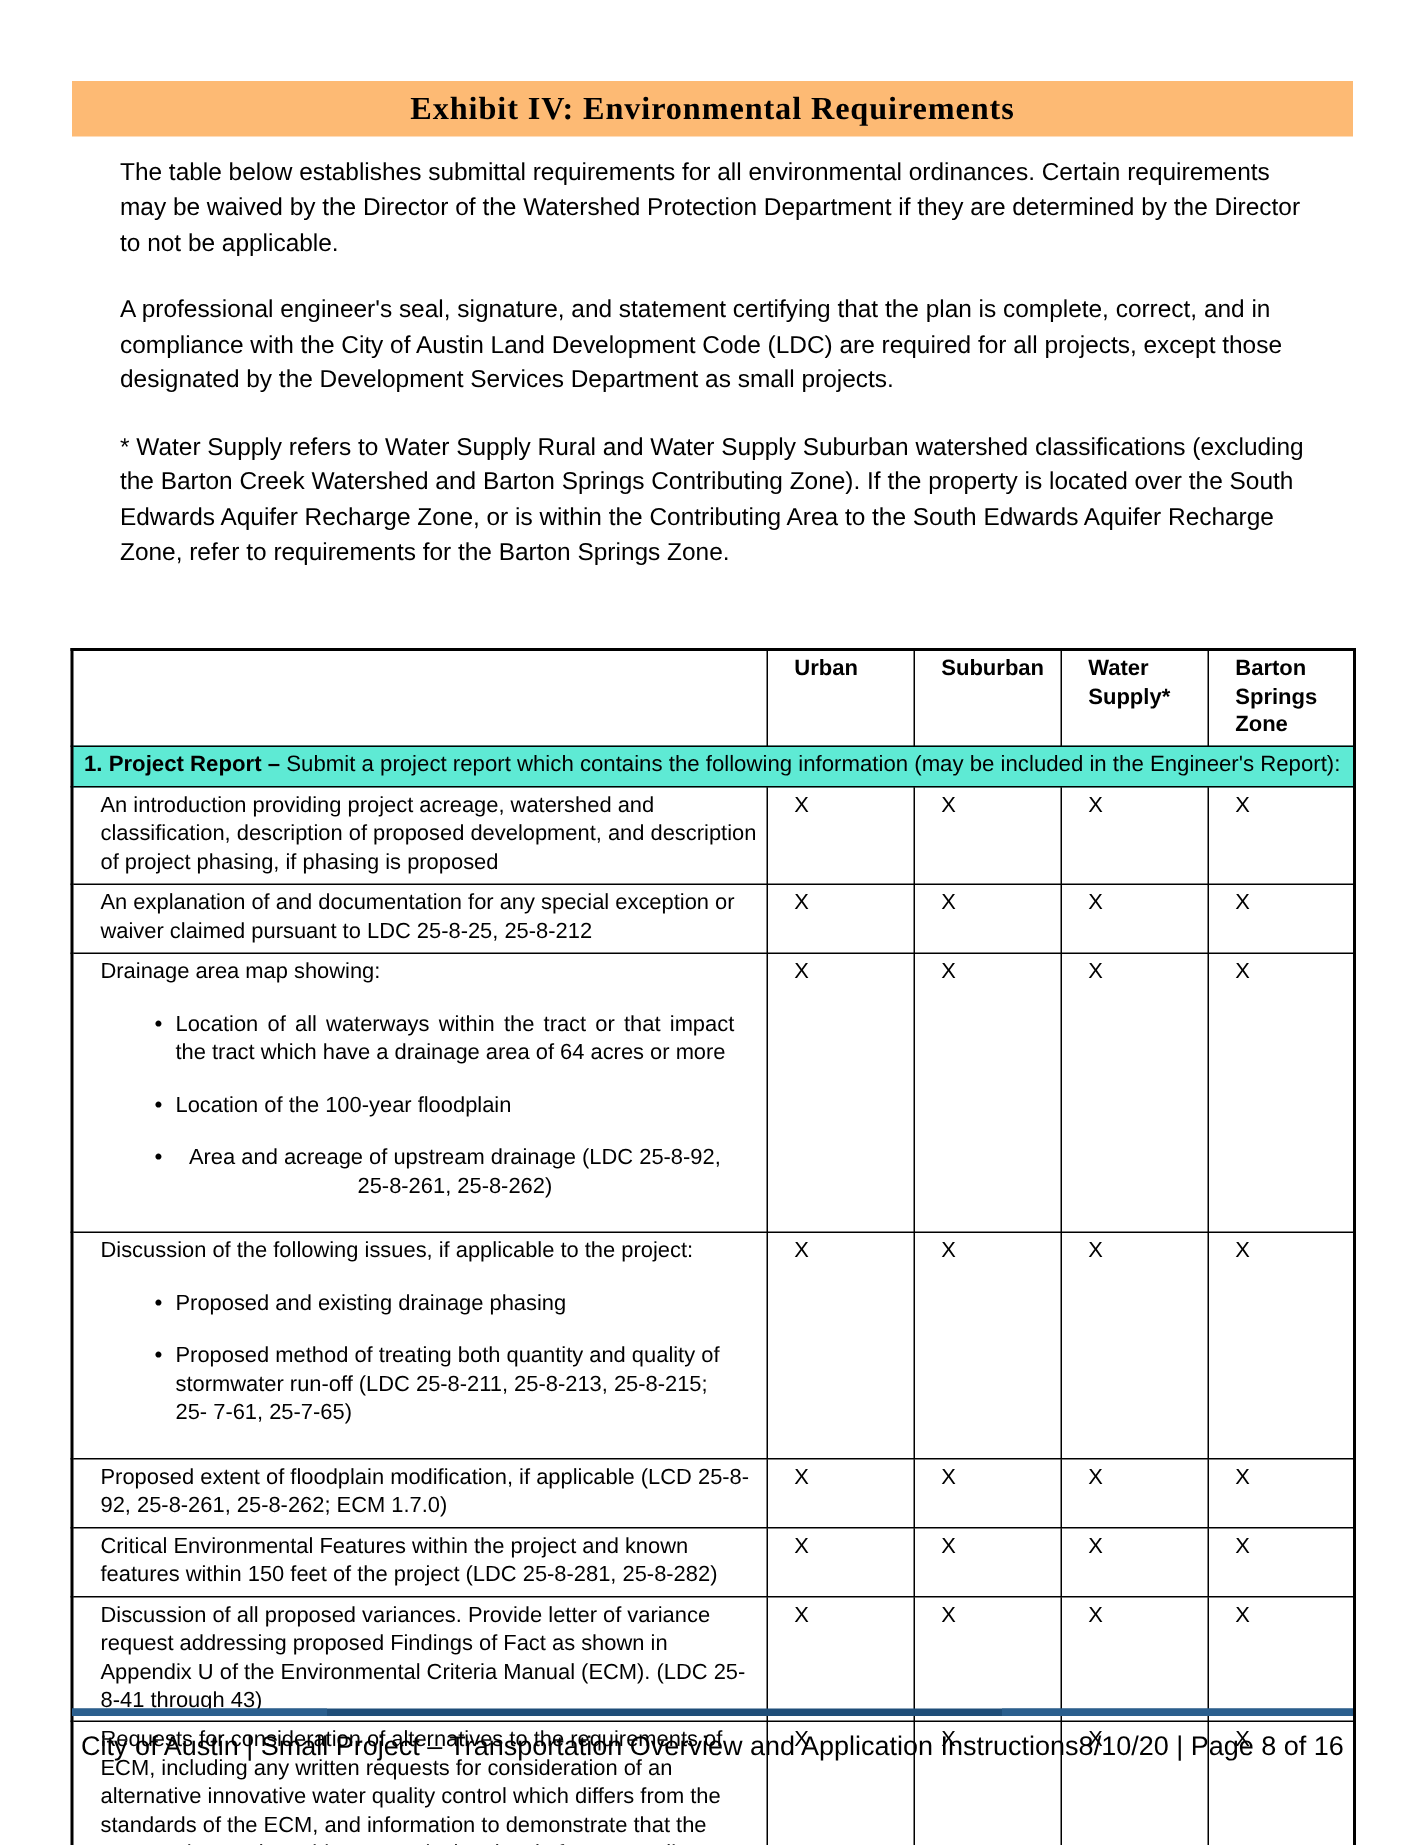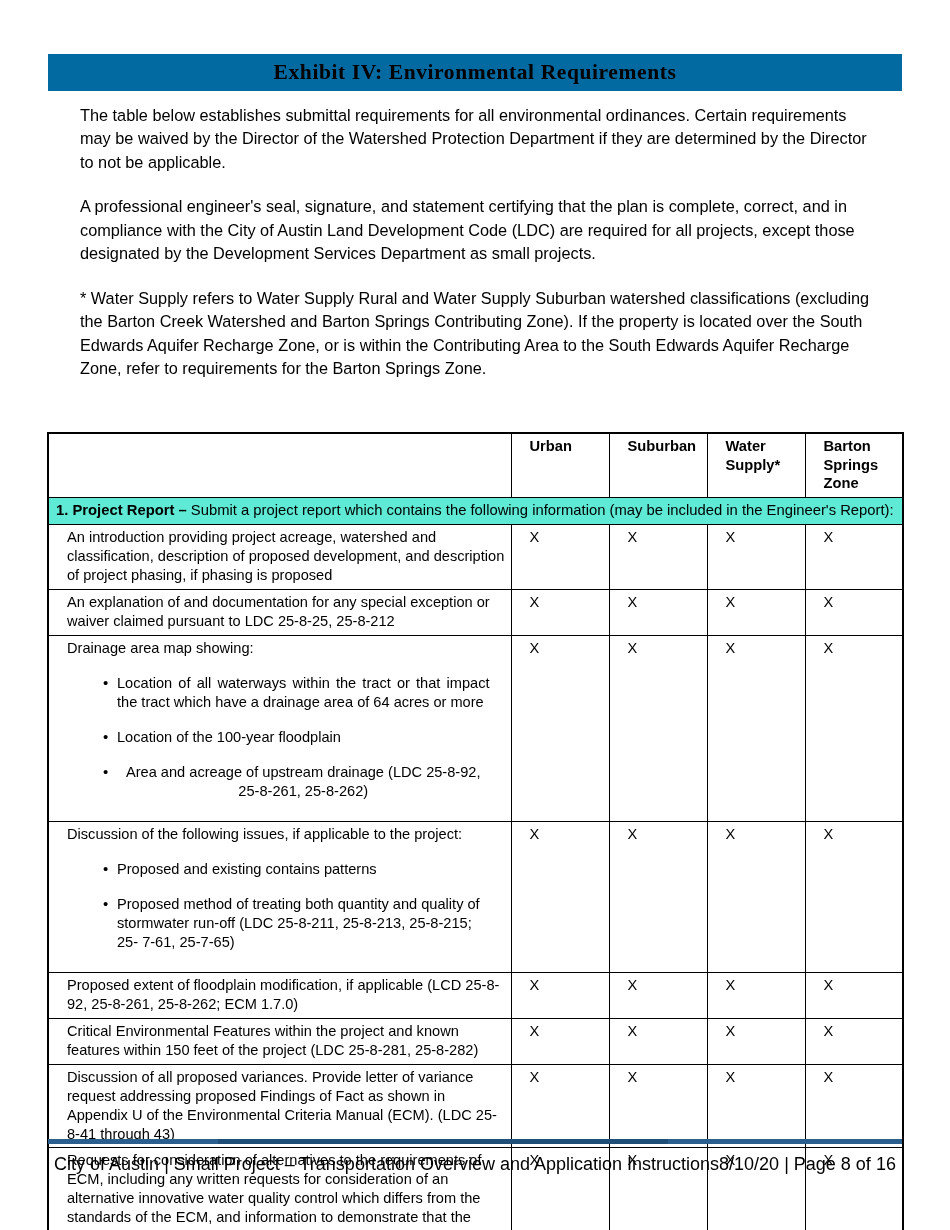--- a/index.html
+++ b/index.html
@@ -24,21 +24,21 @@
     height: 1230px;
   }
 
   
   .title-banner {
     position: absolute;
     left: 48px;
     top: 54px;
     width: 854px;
     height: 37px;
-    background: #0369a1;
+    background: #fdba74;
     display: flex;
     align-items: center;
     justify-content: center;
   }
   .title-banner .title-text {
     font-family: "Liberation Serif", serif;
     font-weight: bold;
     font-size: 21.5px;
     letter-spacing: 0.6px;
     color: #000;
@@ -228,21 +228,21 @@
             </td>
             <td class="mark-cell">X</td>
             <td class="mark-cell">X</td>
             <td class="mark-cell">X</td>
             <td class="mark-cell">X</td>
           </tr>
           <tr>
             <td class="desc-cell">
               <p class="lead">Discussion of the following issues, if applicable to the project:</p>
               <ul>
-                <li class="justify-li" style="text-align: justify;">Proposed and existing contains patterns</li>
+                <li class="justify-li" style="text-align: justify;">Proposed and existing drainage phasing</li>
                 <li class="justify-li" style="text-align: left;">Proposed method of treating both quantity and quality of stormwater run-off (LDC 25-8-211, 25-8-213, 25-8-215; 25- 7-61, 25-7-65)</li>
               </ul>
             </td>
             <td class="mark-cell">X</td>
             <td class="mark-cell">X</td>
             <td class="mark-cell">X</td>
             <td class="mark-cell">X</td>
           </tr>
           <tr>
             <td class="desc-cell">

